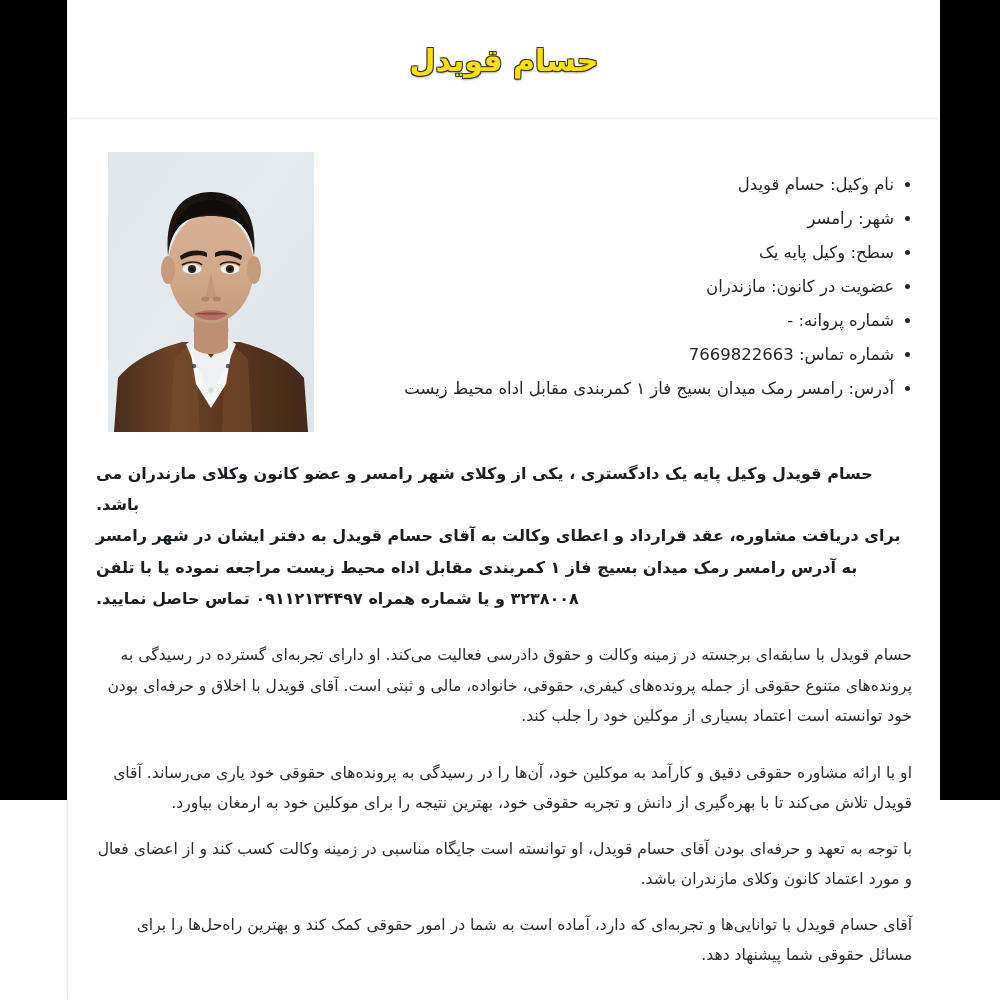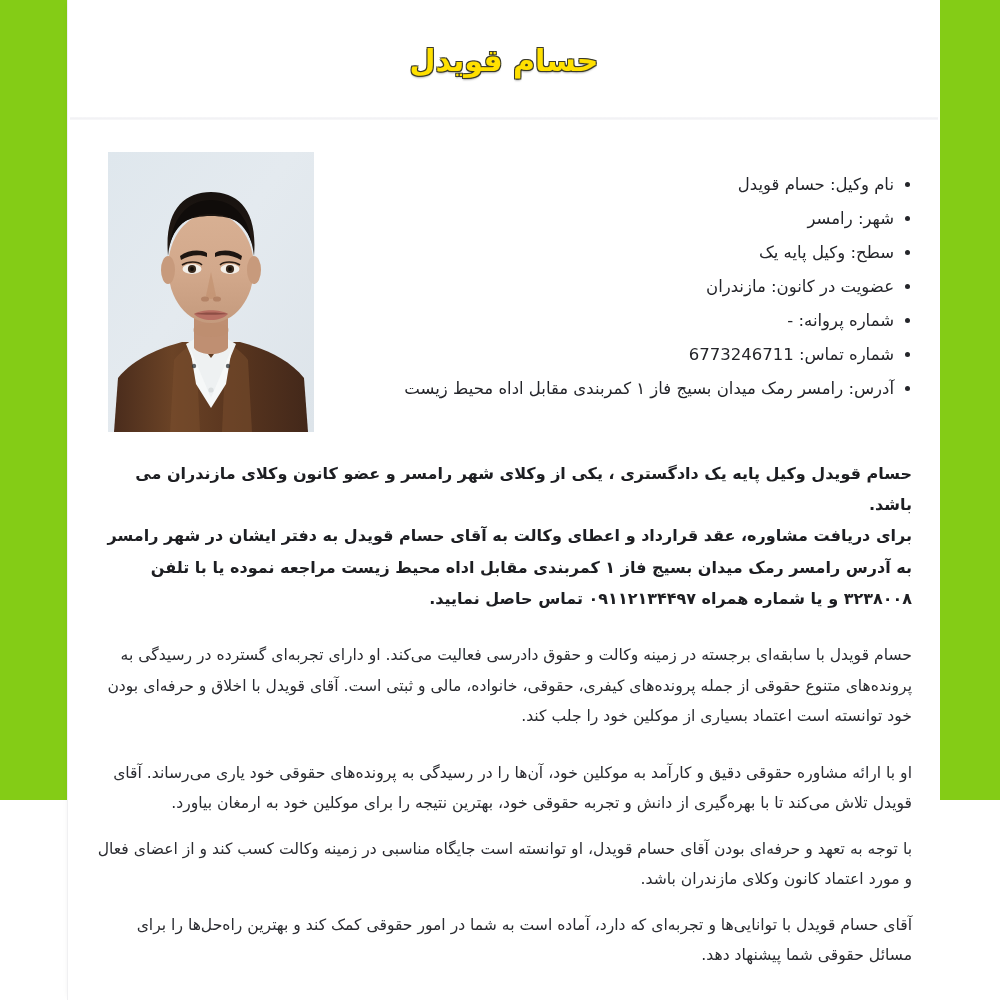--- a/index.html
+++ b/index.html
@@ -11,21 +11,21 @@
     height: 1000px;
     background: #ffffff;
     font-family: "DejaVu Sans", "Liberation Sans", sans-serif;
     overflow: hidden;
   }
 
   .page {
     position: relative;
     width: 1000px;
     height: 800px;
-    background: #84cc16;
+    background: #000000;
   }
 
   
   .card {
     position: absolute;
     left: 68px;
     top: 0;
     width: 872px;
     min-height: 1000px;
     background: #ffffff;
@@ -118,21 +118,21 @@
     width: 206px;
     height: 280px;
     display: block;
     border: 0;
   }
 
   
   .intro-para {
     margin: 26px 0 0 0;
     direction: rtl;
-    text-align: right;
+    text-align: left;
     color: #1d1e22;
     font-size: 16px;
     line-height: 1.95;
     font-weight: 600;
   }
   .intro-para .em {
     font-weight: bold;
   }
 
   .body-block {
@@ -166,21 +166,21 @@
     <div class="content">
 
       <div class="top-block">
 
         <ul class="info-list">
           <li><span>نام وکیل: حسام قویدل</span></li>
           <li><span>شهر: رامسر</span></li>
           <li><span>سطح: وکیل پایه یک</span></li>
           <li><span>عضویت در کانون: مازندران</span></li>
           <li><span>شماره پروانه: -</span></li>
-          <li><span>شماره تماس: 6773246711</span></li>
+          <li><span>شماره تماس: 7669822663</span></li>
           <li><span>آدرس: رامسر رمک میدان بسیج فاز ۱ کمربندی مقابل اداه محیط زیست</span></li>
         </ul>
 
         <div class="photo-wrap">
           <svg class="photo" viewBox="0 0 206 280" preserveAspectRatio="none" role="img">
             <defs>
               <linearGradient id="bgGrad" x1="0" y1="0" x2="1" y2="1">
                 <stop offset="0%" stop-color="#dfe7ed"></stop>
                 <stop offset="45%" stop-color="#e4eaef"></stop>
                 <stop offset="100%" stop-color="#dde4ea"></stop>

